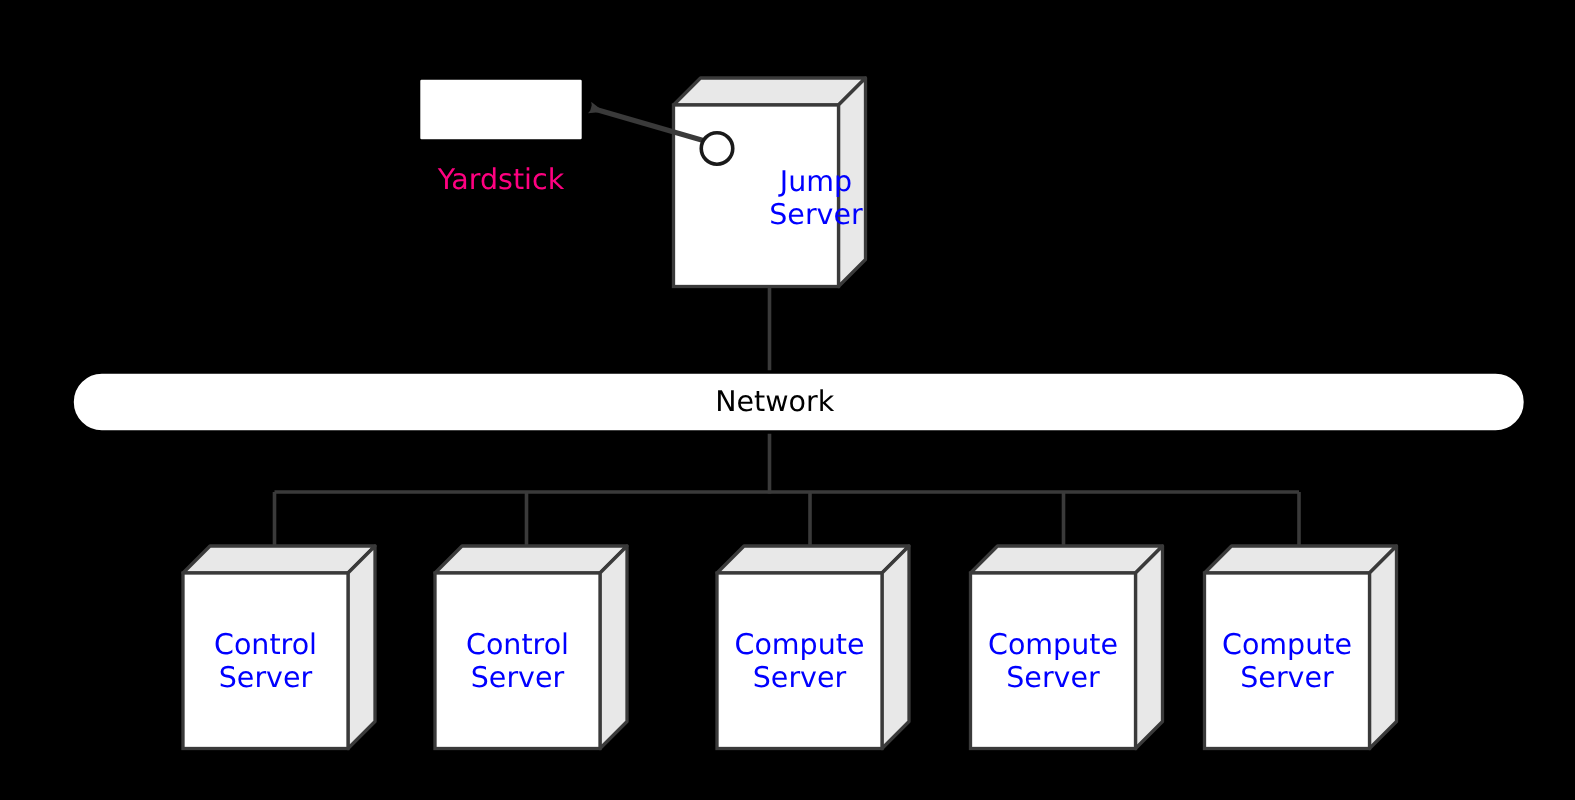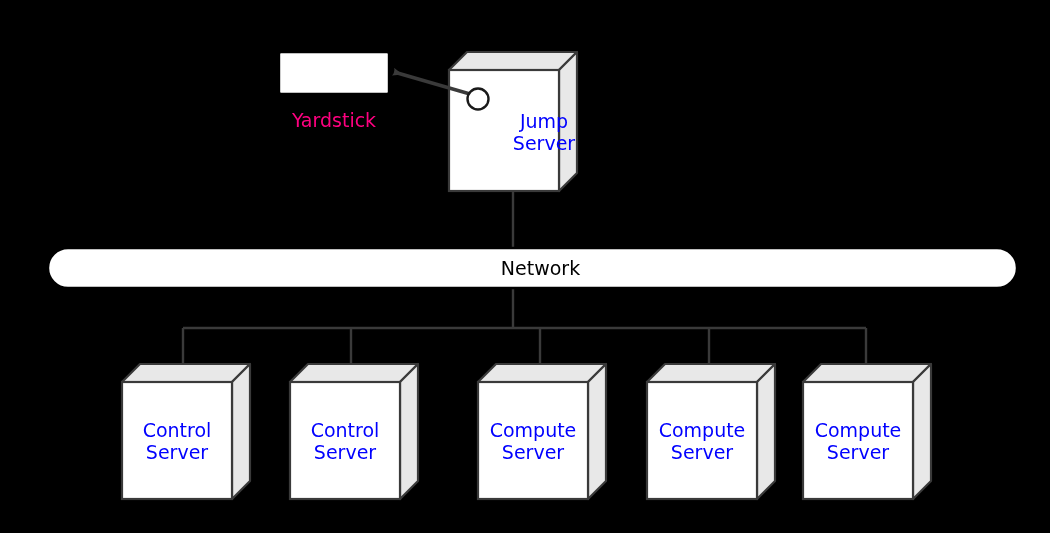--- a/index.html
+++ b/index.html
@@ -127,21 +127,21 @@
 
   </svg>
 
   <div class="label-layer">
 
     <div class="txt yardstick-text" style="left:279px; top:62px; width:110px;margin-top:47px;">Yardstick</div>
 
     <div class="txt server-text" style="left:449px; top:110px; width:110px;margin-left:40px;">Jump
 Server</div>
 
-    <div class="txt network-text" style="left:56px; top:257px; width:969px;">Network</div>
+    <div class="txt network-text" style="left:32px; top:257px; width:969px;">Network</div>
 
     <div class="txt server-text" style="left:122px; top:419px; width:110px;">Control
 Server</div>
 
     <div class="txt server-text" style="left:290px; top:419px; width:110px;">Control
 Server</div>
 
     <div class="txt server-text" style="left:478px; top:419px; width:110px;">Compute
 Server</div>
 

